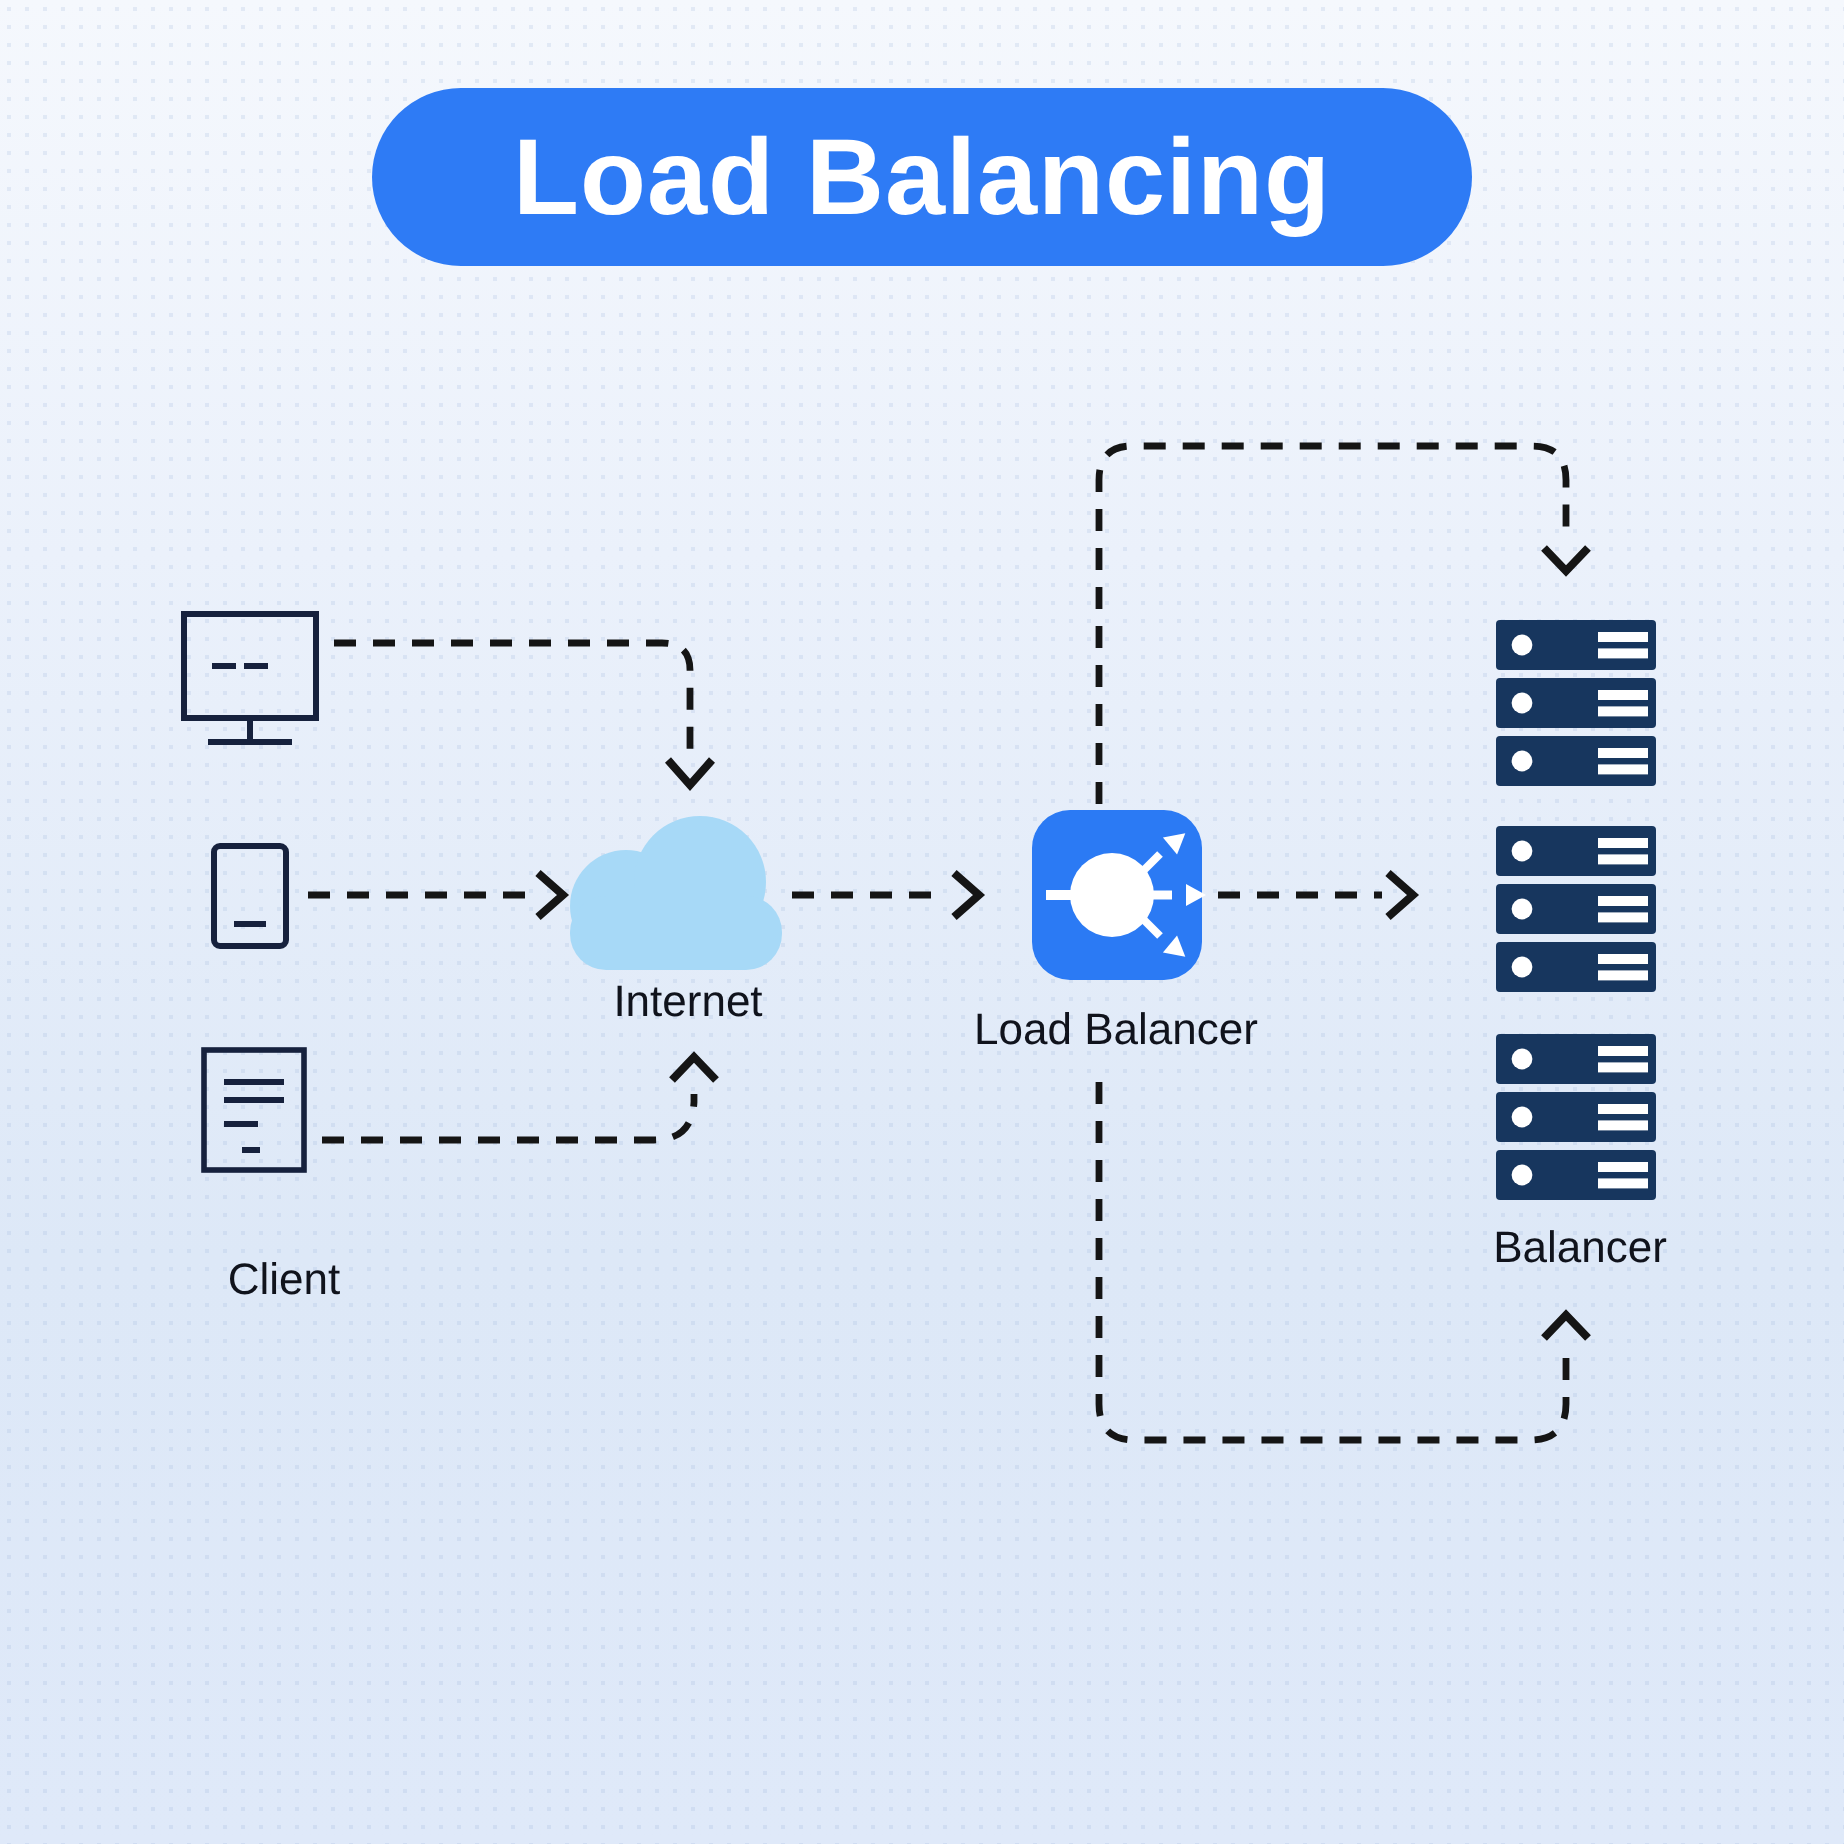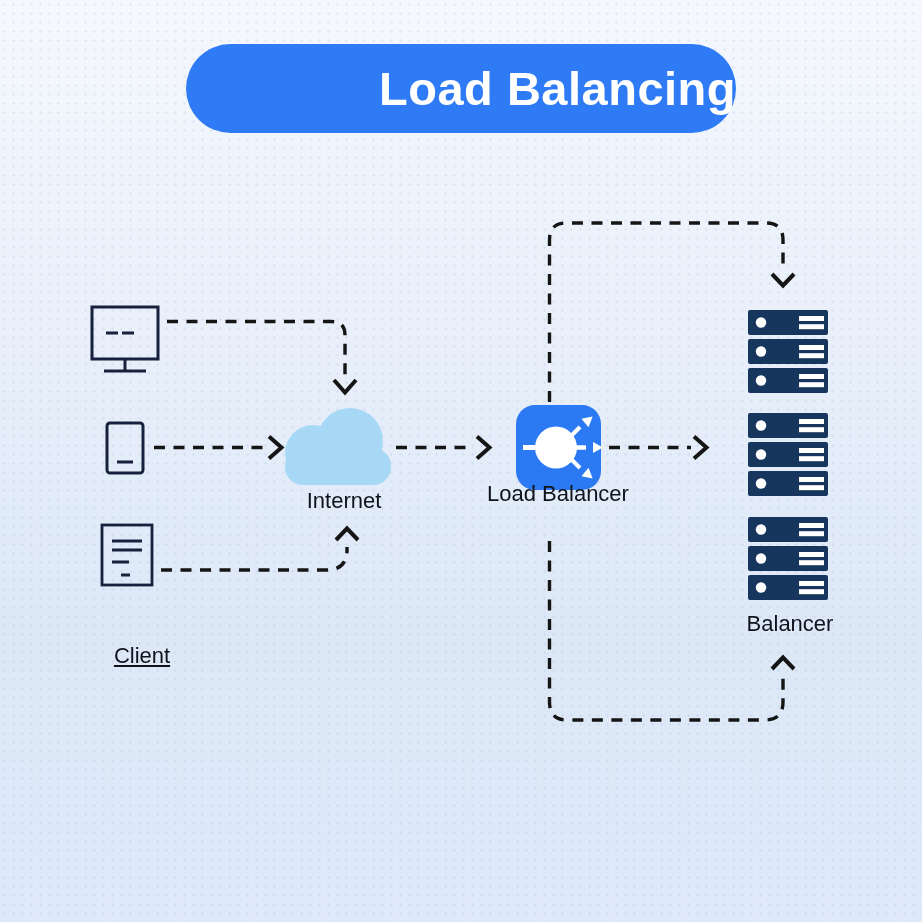--- a/index.html
+++ b/index.html
@@ -12,41 +12,41 @@
   .stage{
     position:relative;width:922px;height:922px;overflow:hidden;
     background-image:
       radial-gradient(rgba(150,175,215,.20) 1.1px, transparent 1.2px),
       linear-gradient(180deg,#F5F8FD 0%,#EBF1FB 30%,#DDE8F7 68%,#DFE9F9 100%);
     background-size:9px 9px,100% 100%;
   }
   .title-pill{
     position:absolute;left:186px;top:44px;width:550px;height:89px;
     background:var(--title-bg);border-radius:46px;
-    display:flex;align-items:center;justify-content:flex-end;
-    color:var(--title-text);font-size:47px;font-weight:700;letter-spacing:.5px;
+    display:flex;align-items:center;justify-content:center;
+    color:var(--title-text);font-size:54px;font-weight:700;letter-spacing:.5px;
   }
   .diagram-svg{position:absolute;left:0;top:0;}
   .dash{fill:none;stroke:var(--arrow);stroke-width:3.4;stroke-dasharray:11 8.5;}
   .head{fill:none;stroke:var(--arrow);stroke-width:4;stroke-linejoin:miter;}
   .outline{fill:none;stroke:var(--outline);stroke-width:3;}
   .thin{stroke-width:2.8;}
   .mark{stroke:var(--outline);stroke-width:3;}
   .server{fill:var(--server);}
   .cloud{fill:var(--cloud);}
   .lb-box{fill:var(--load-balancer-bg);}
   .lb-glyph-stroke{stroke:#FFFFFF;fill:none;}
   .lb-glyph-fill{fill:#FFFFFF;}
   .lbl{
     position:absolute;color:var(--label-text);font-size:22px;line-height:1.1;
     text-align:center;
   }
   .lbl-internet{left:280px;top:489px;width:128px;}
-  .lbl-loadbalancer{left:468px;top:482px;width:180px;}
-  .lbl-client{left:92px;top:644px;width:100px;text-decoration:underline;}
+  .lbl-loadbalancer{left:468px;top:503px;width:180px;}
+  .lbl-client{left:92px;top:628px;width:100px;}
   .lbl-servers{left:730px;top:612px;width:120px;}
 </style>
 </head>
 <body>
 
 <div class="stage">
 
   <div class="title-pill">
     <span>Load Balancing</span>
   </div>

